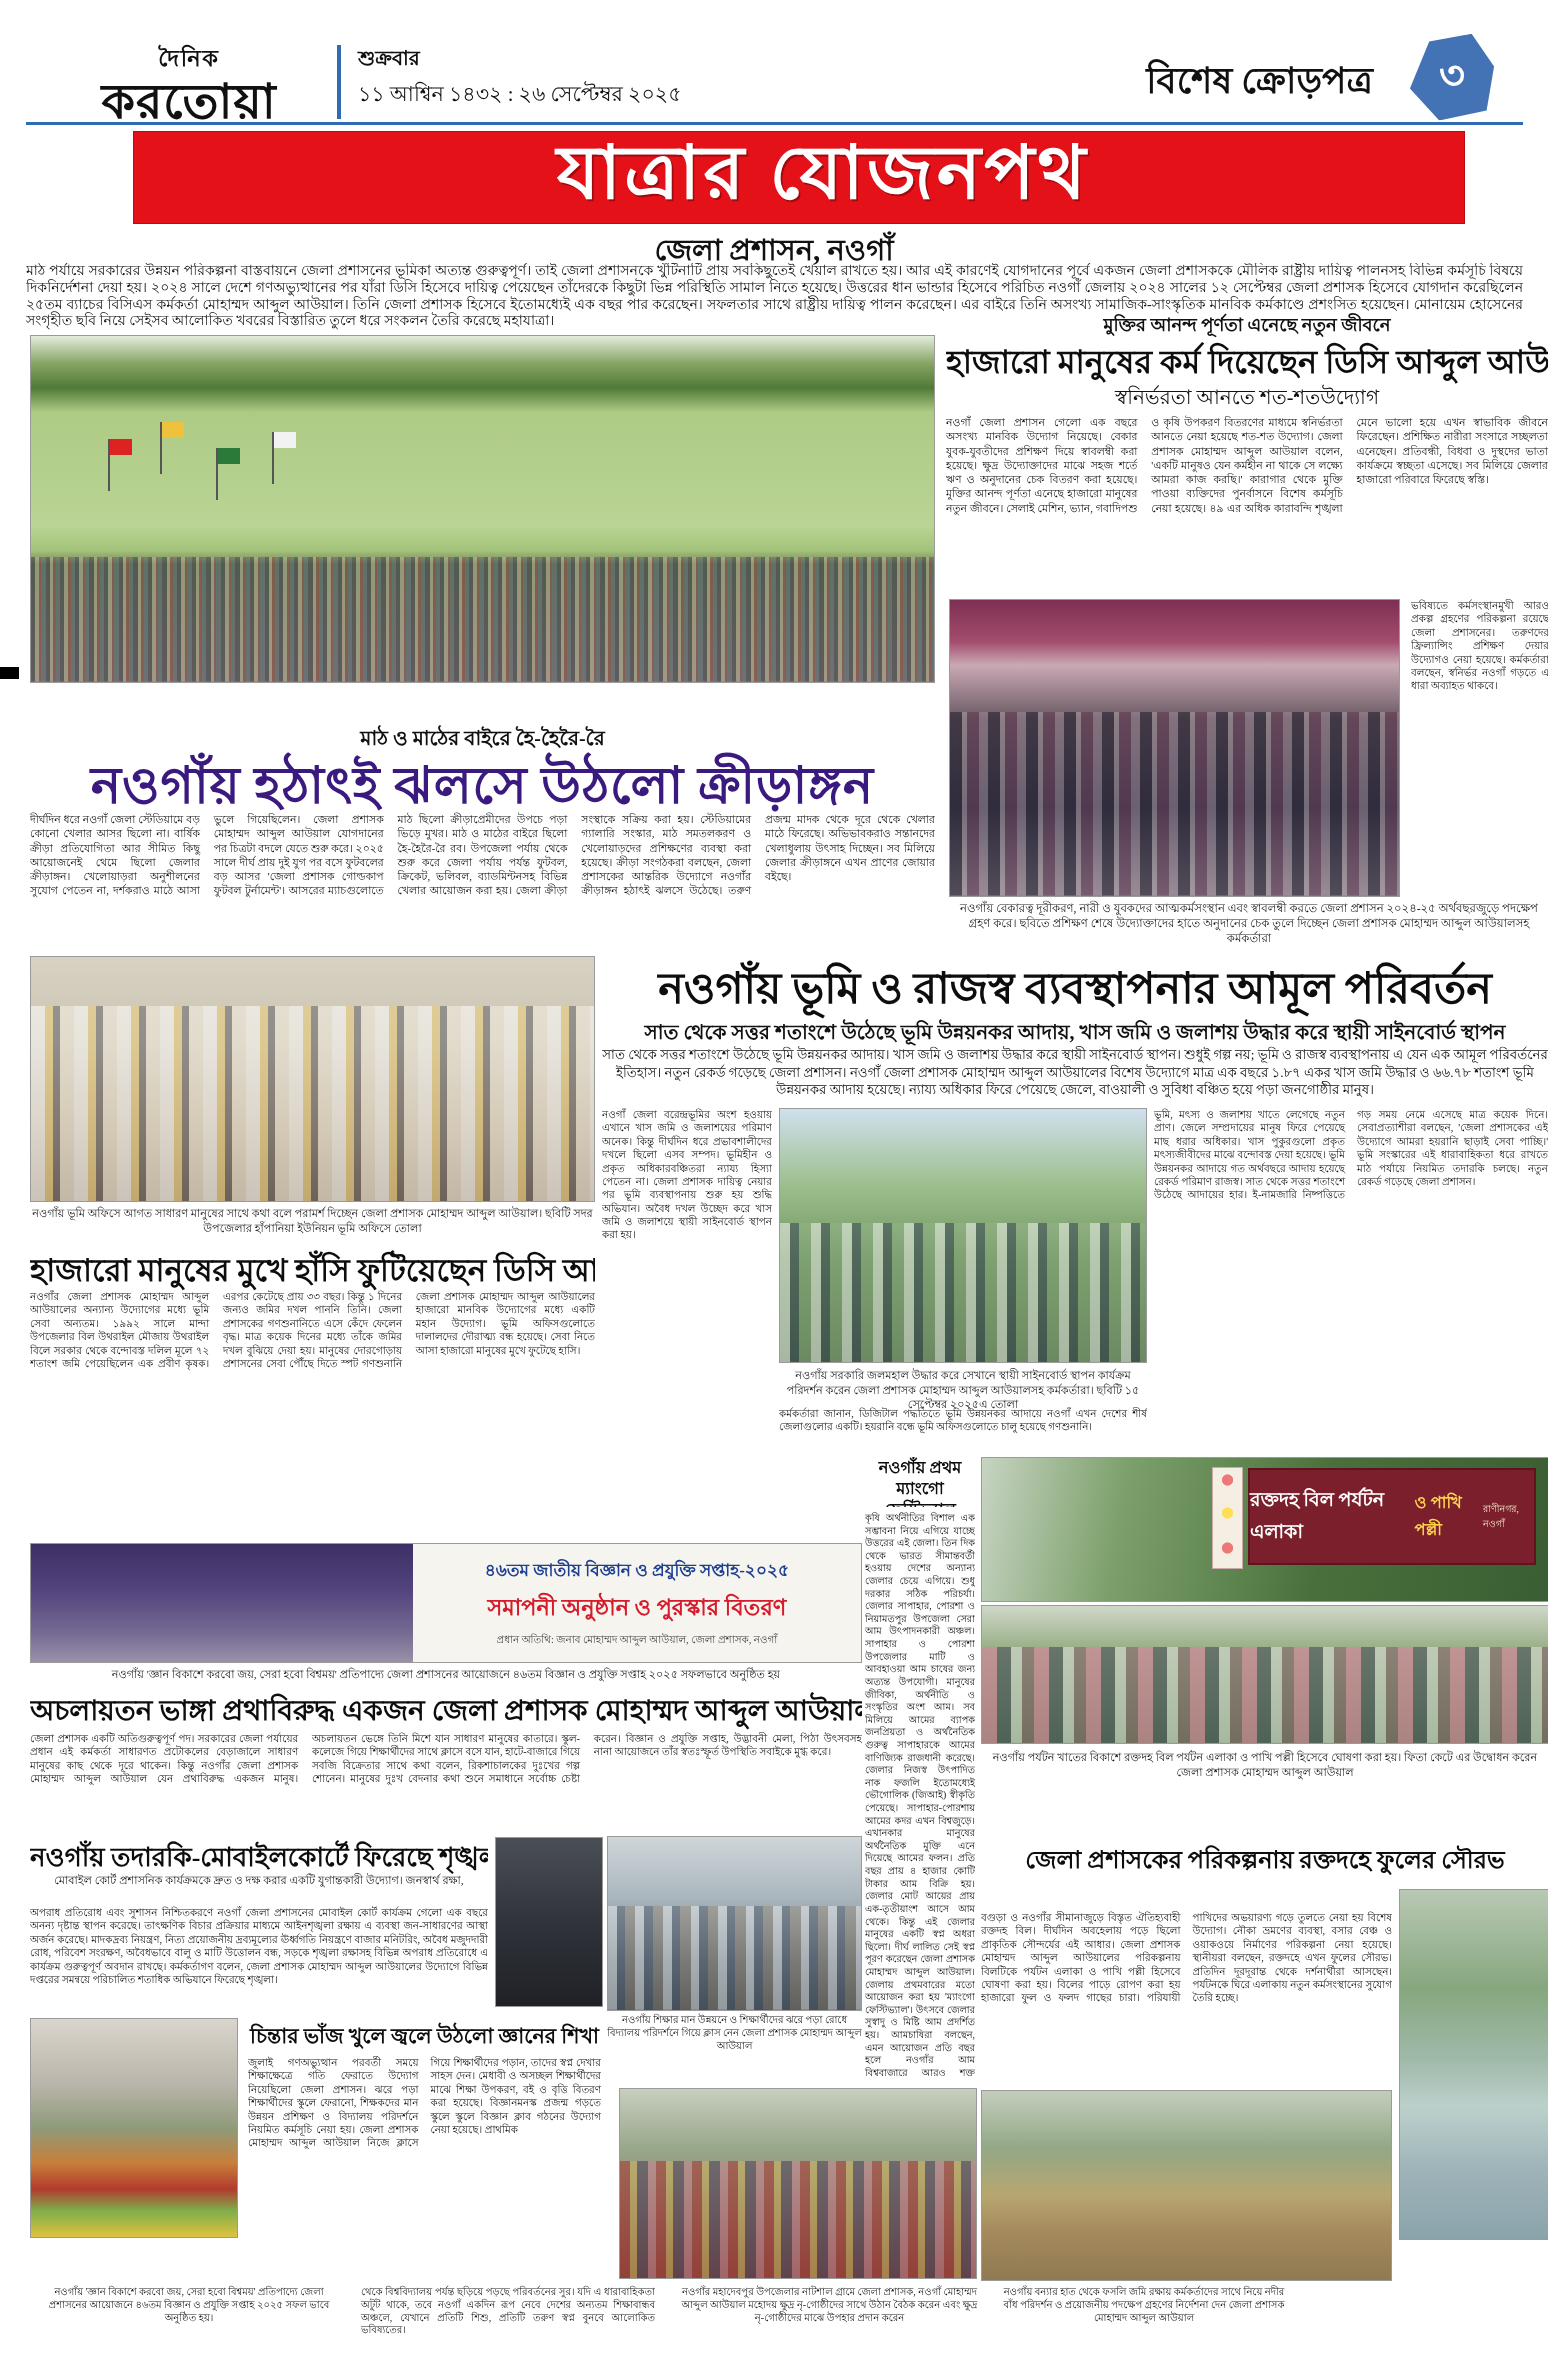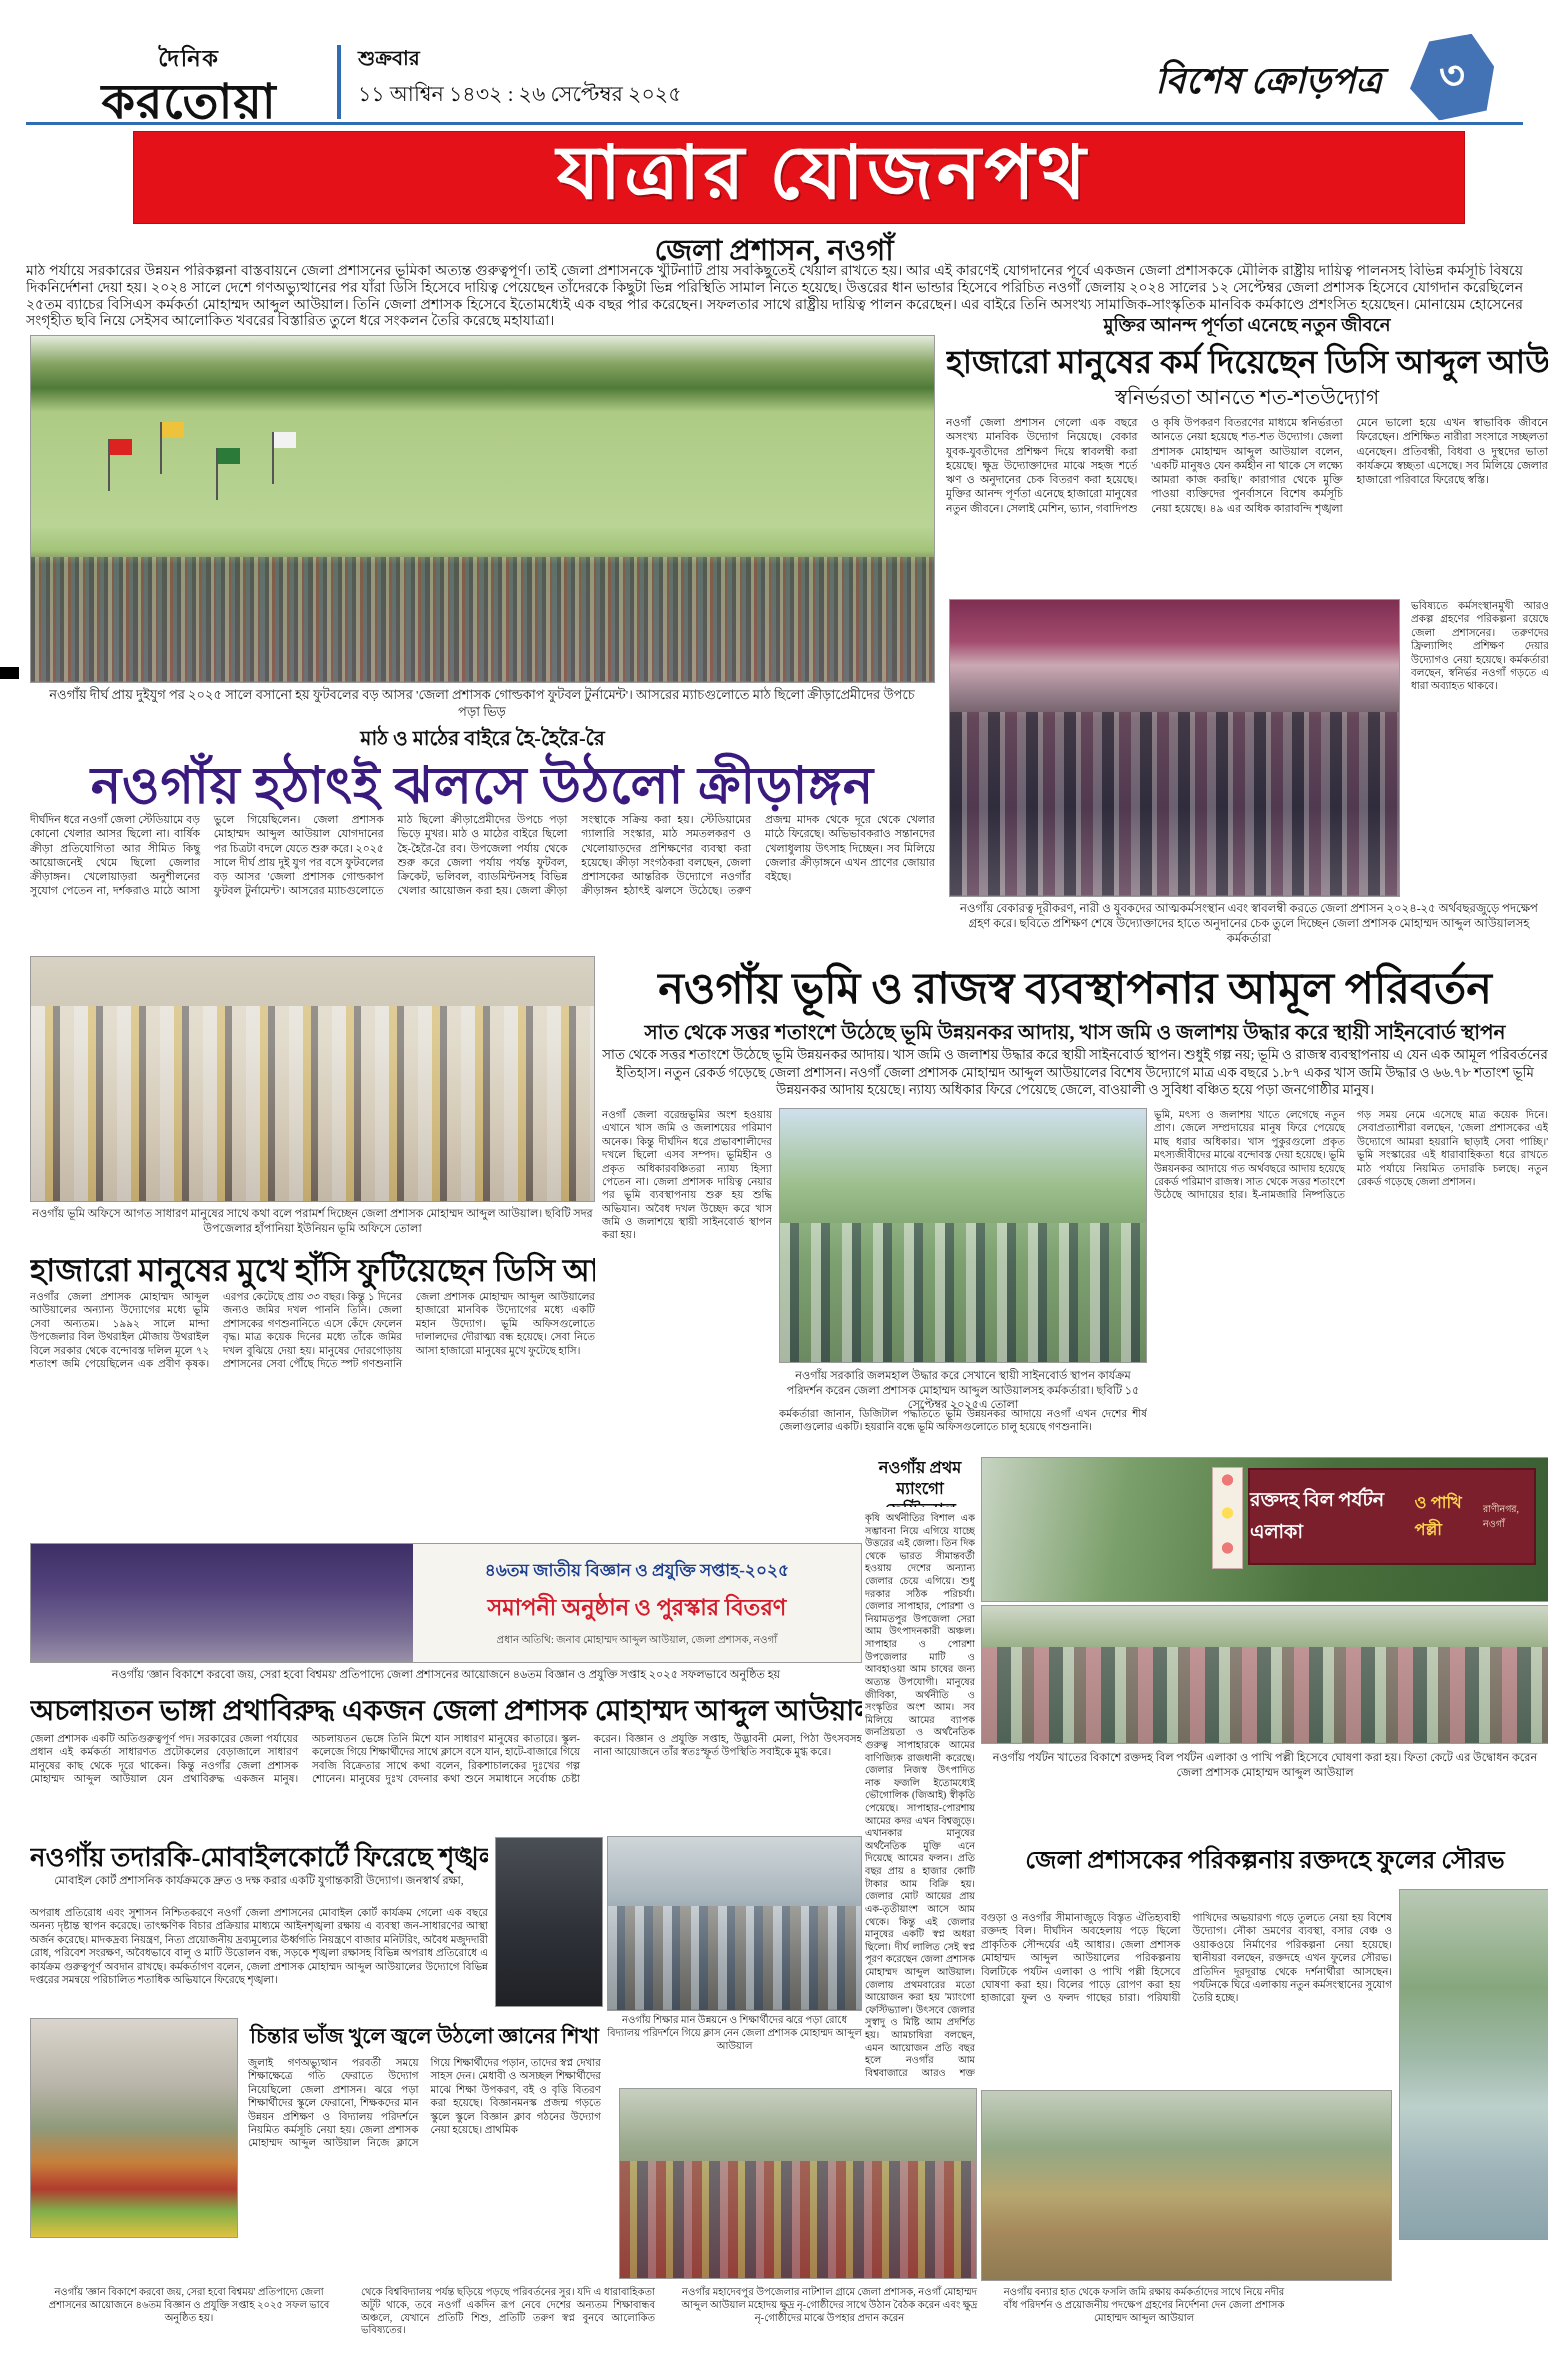--- a/index.html
+++ b/index.html
@@ -99,21 +99,21 @@
 
 <div id="page">
 
   <div class="abs" style="left:60px;top:41px;width:258px;">
     <div class="logo-top center">দৈনিক</div>
     <div class="logo-main center">করতোয়া</div>
   </div>
   <div class="abs mast-divider" style="left:337px;top:45px;"></div>
   <div class="abs weekday" style="left:358px;top:43px;">শুক্রবার</div>
   <div class="abs dateline" style="left:358px;top:79px;">১১ আশ্বিন ১৪৩২ : ২৬ সেপ্টেম্বর ২০২৫</div>
-  <div class="abs supp" style="right:166px;top:53px;font-style:italic;">বিশেষ ক্রোড়পত্র</div>
+  <div class="abs supp" style="right:175px;top:53px;">বিশেষ ক্রোড়পত্র</div>
   <div class="abs badge" style="right:53px;top:36px;">
     <span>৩</span>
   </div>
   <div class="abs rule-blue" style="left:26px;top:122px;width:1497px;"></div>
 
   <div class="abs banner" style="left:133px;top:131px;width:1282px;height:91px;padding-left:48px;">
     <span>যাত্রার যোজনপথ</span>
   </div>
   <div class="abs banner-sub center" style="left:133px;top:227px;width:1282px;">জেলা প্রশাসন, নওগাঁ</div>
 
@@ -122,21 +122,20 @@
   <div class="abs photo ph-sports" style="left:30px;top:335px;width:905px;height:348px;">
     <span class="pole" style="left:77px;top:103px;"></span>
     <span class="flag" style="left:79px;top:103px;background:#d22;"></span>
     <span class="pole" style="left:129px;top:86px;"></span>
     <span class="flag" style="left:131px;top:86px;background:#eec23a;"></span>
     <span class="pole" style="left:185px;top:112px;"></span>
     <span class="flag" style="left:187px;top:112px;background:#2c7a3a;"></span>
     <span class="pole" style="left:241px;top:96px;"></span>
     <span class="flag" style="left:243px;top:96px;background:#f2f2f2;"></span>
   </div>
-  <div class="abs cap-lg center" style="left:47px;top:687px;width:870px;">নওগাঁয় দীর্ঘ প্রায় দুইযুগ পর ২০২৫ সালে বসানো হয় ফুটবলের বড় আসর 'জেলা প্রশাসক গোল্ডকাপ ফুটবল টুর্নামেন্ট'। আসরের ম্যাচগুলোতে মাঠ ছিলো ক্রীড়াপ্রেমীদের উপচে পড়া ভিড়</div>
   <div class="abs kicker center" style="left:30px;top:723px;width:905px;">মাঠ ও মাঠের বাইরে হৈ-হৈরৈ-রৈ</div>
   <div class="abs hl-sports center nowrap" style="left:30px;top:747px;width:905px;">নওগাঁয় হঠাৎই ঝলসে উঠলো ক্রীড়াঙ্গন</div>
   <div class="abs body-txt just cols-5" style="left:30px;top:812px;width:905px;height:134px;">দীর্ঘদিন ধরে নওগাঁ জেলা স্টেডিয়ামে বড় কোনো খেলার আসর ছিলো না। বার্ষিক ক্রীড়া প্রতিযোগিতা আর সীমিত কিছু আয়োজনেই থেমে ছিলো জেলার ক্রীড়াঙ্গন। খেলোয়াড়রা অনুশীলনের সুযোগ পেতেন না, দর্শকরাও মাঠে আসা ভুলে গিয়েছিলেন। জেলা প্রশাসক মোহাম্মদ আব্দুল আউয়াল যোগদানের পর চিত্রটা বদলে যেতে শুরু করে। ২০২৫ সালে দীর্ঘ প্রায় দুই যুগ পর বসে ফুটবলের বড় আসর 'জেলা প্রশাসক গোল্ডকাপ ফুটবল টুর্নামেন্ট'। আসরের ম্যাচগুলোতে মাঠ ছিলো ক্রীড়াপ্রেমীদের উপচে পড়া ভিড়ে মুখর। মাঠ ও মাঠের বাইরে ছিলো হৈ-হৈরৈ-রৈ রব। উপজেলা পর্যায় থেকে শুরু করে জেলা পর্যায় পর্যন্ত ফুটবল, ক্রিকেট, ভলিবল, ব্যাডমিন্টনসহ বিভিন্ন খেলার আয়োজন করা হয়। জেলা ক্রীড়া সংস্থাকে সক্রিয় করা হয়। স্টেডিয়ামের গ্যালারি সংস্কার, মাঠ সমতলকরণ ও খেলোয়াড়দের প্রশিক্ষণের ব্যবস্থা করা হয়েছে। ক্রীড়া সংগঠকরা বলছেন, জেলা প্রশাসকের আন্তরিক উদ্যোগে নওগাঁর ক্রীড়াঙ্গন হঠাৎই ঝলসে উঠেছে। তরুণ প্রজন্ম মাদক থেকে দূরে থেকে খেলার মাঠে ফিরেছে। অভিভাবকরাও সন্তানদের খেলাধুলায় উৎসাহ দিচ্ছেন। সব মিলিয়ে জেলার ক্রীড়াঙ্গনে এখন প্রাণের জোয়ার বইছে।</div>
 
   <div class="abs kicker center" style="left:946px;top:311px;width:602px;font-size:18px;">মুক্তির আনন্দ পূর্ণতা এনেছে নতুন জীবনে</div>
   <div class="abs hl hl-emp center nowrap" style="left:946px;top:337px;width:602px;">হাজারো মানুষের কর্ম দিয়েছেন ডিসি আব্দুল আউয়াল</div>
   <div class="abs subhead center" style="left:946px;top:382px;width:602px;font-size:20px;font-weight:normal;">স্বনির্ভরতা আনতে শত-শতউদ্যোগ</div>
   <div class="abs body-txt just cols-3" style="left:946px;top:415px;width:602px;height:181px;">নওগাঁ জেলা প্রশাসন গেলো এক বছরে অসংখ্য মানবিক উদ্যোগ নিয়েছে। বেকার যুবক-যুবতীদের প্রশিক্ষণ দিয়ে স্বাবলম্বী করা হয়েছে। ক্ষুদ্র উদ্যোক্তাদের মাঝে সহজ শর্তে ঋণ ও অনুদানের চেক বিতরণ করা হয়েছে। মুক্তির আনন্দ পূর্ণতা এনেছে হাজারো মানুষের নতুন জীবনে। সেলাই মেশিন, ভ্যান, গবাদিপশু ও কৃষি উপকরণ বিতরণের মাধ্যমে স্বনির্ভরতা আনতে নেয়া হয়েছে শত-শত উদ্যোগ। জেলা প্রশাসক মোহাম্মদ আব্দুল আউয়াল বলেন, 'একটি মানুষও যেন কর্মহীন না থাকে সে লক্ষ্যে আমরা কাজ করছি।' কারাগার থেকে মুক্তি পাওয়া ব্যক্তিদের পুনর্বাসনে বিশেষ কর্মসূচি নেয়া হয়েছে। ৪৯ এর অধিক কারাবন্দি শৃঙ্খলা মেনে ভালো হয়ে এখন স্বাভাবিক জীবনে ফিরেছেন। প্রশিক্ষিত নারীরা সংসারে সচ্ছলতা এনেছেন। প্রতিবন্ধী, বিধবা ও দুস্থদের ভাতা কার্যক্রমে স্বচ্ছতা এসেছে। সব মিলিয়ে জেলার হাজারো পরিবারে ফিরেছে স্বস্তি।</div>
   <div class="abs photo ph-cheque" style="left:949px;top:599px;width:451px;height:298px;"></div>
   <div class="abs body-sm just" style="left:1411px;top:599px;width:138px;height:298px;">ভবিষ্যতে কর্মসংস্থানমুখী আরও প্রকল্প গ্রহণের পরিকল্পনা রয়েছে জেলা প্রশাসনের। তরুণদের ফ্রিল্যান্সিং প্রশিক্ষণ দেয়ার উদ্যোগও নেয়া হয়েছে। কর্মকর্তারা বলছেন, স্বনির্ভর নওগাঁ গড়তে এ ধারা অব্যাহত থাকবে।</div>

